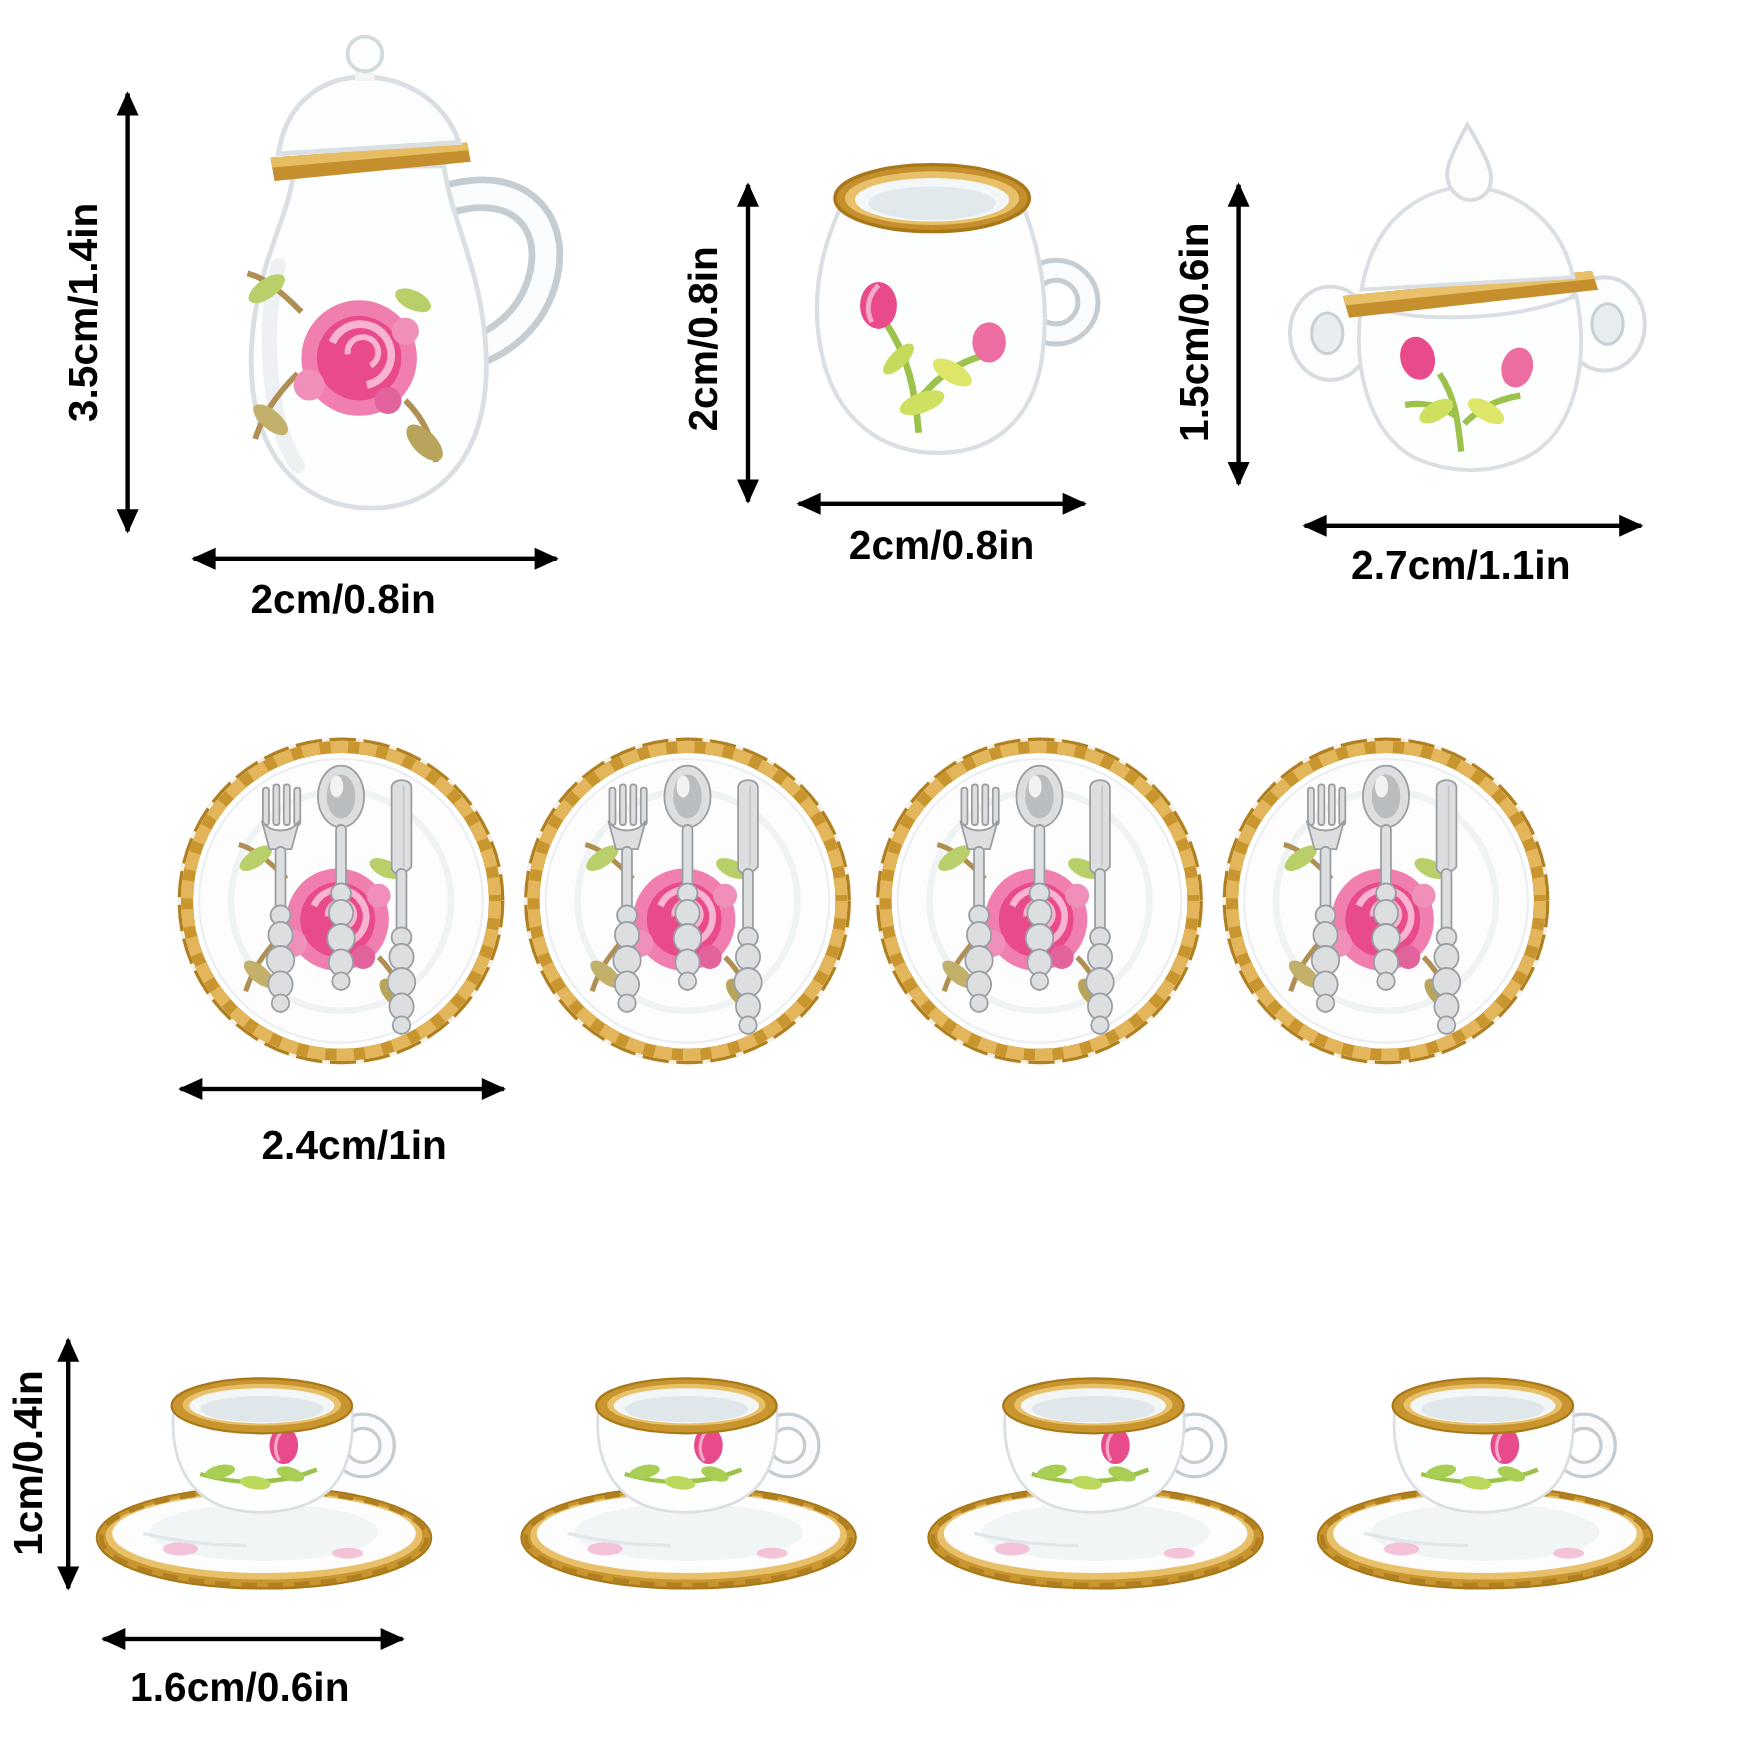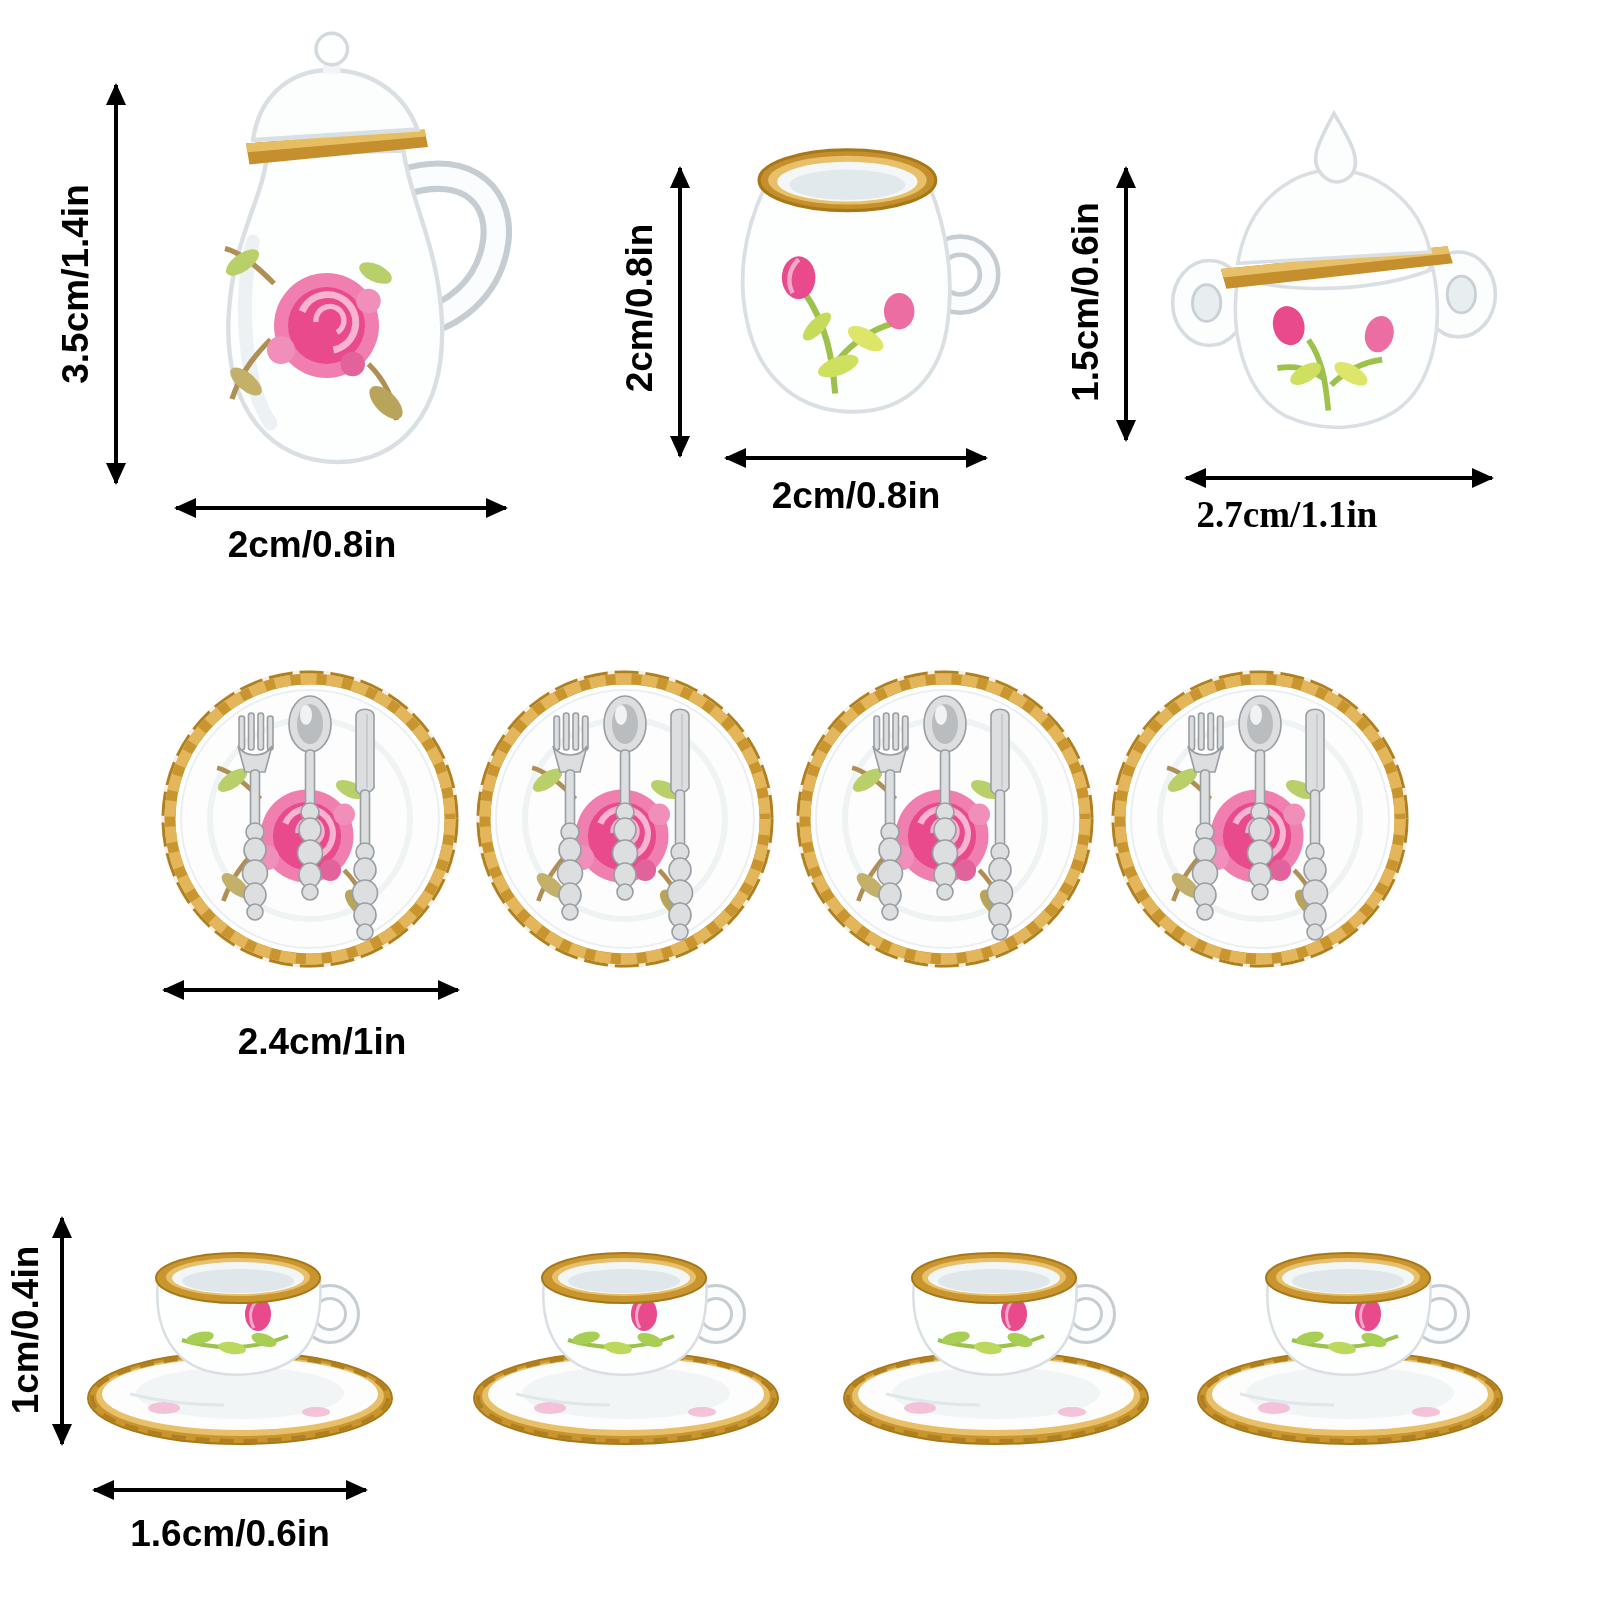--- a/index.html
+++ b/index.html
@@ -208,21 +208,21 @@
   <div class="dim-label" style="left:312px; top:545px;">2cm/0.8in</div>
 
   <div class="arrow arrow-v" style="left:678px; top:168px; height:288px;"></div>
   <div class="dim-label vertical" style="left:640px; top:308px;">2cm/0.8in</div>
   <div class="arrow arrow-h" style="left:726px; top:456px; width:260px;"></div>
   <div class="dim-label" style="left:856px; top:496px;">2cm/0.8in</div>
 
   <div class="arrow arrow-v" style="left:1124px; top:168px; height:272px;"></div>
   <div class="dim-label vertical" style="left:1086px; top:302px;">1.5cm/0.6in</div>
   <div class="arrow arrow-h" style="left:1186px; top:476px; width:306px;"></div>
-  <div class="dim-label" style="left:1287px; top:514px;font-family:Liberation Serif, serif;">2.7cm/1.1in</div>
+  <div class="dim-label" style="left:1328px; top:514px;">2.7cm/1.1in</div>
 
   <div class="item" style="left:155px; top:664px; width:310px; height:310px;">
     <svg viewBox="0 0 310 310">
         <use href="#sym-plate" xlink:href="#sym-plate"></use>
       </svg>
   </div>
   <div class="item" style="left:470px; top:664px; width:310px; height:310px;">
     <svg viewBox="0 0 310 310">
         <use href="#sym-plate" xlink:href="#sym-plate"></use>
       </svg>
@@ -258,15 +258,15 @@
   </div>
   <div class="item" style="left:1182px; top:1182px; width:340px; height:270px;">
     <svg viewBox="0 0 340 270">
         <use href="#sym-cup" xlink:href="#sym-cup"></use>
       </svg>
   </div>
 
   <div class="arrow arrow-v" style="left:60px; top:1218px; height:226px;"></div>
   <div class="dim-label vertical" style="left:26px; top:1330px;">1cm/0.4in</div>
   <div class="arrow arrow-h" style="left:94px; top:1488px; width:272px;"></div>
-  <div class="dim-label" style="left:230px; top:1534px;">1.6cm/0.6in</div>
+  <div class="dim-label" style="left:218px; top:1534px;">1.6cm/0.6in</div>
 
 </div>
 
 </body></html>

